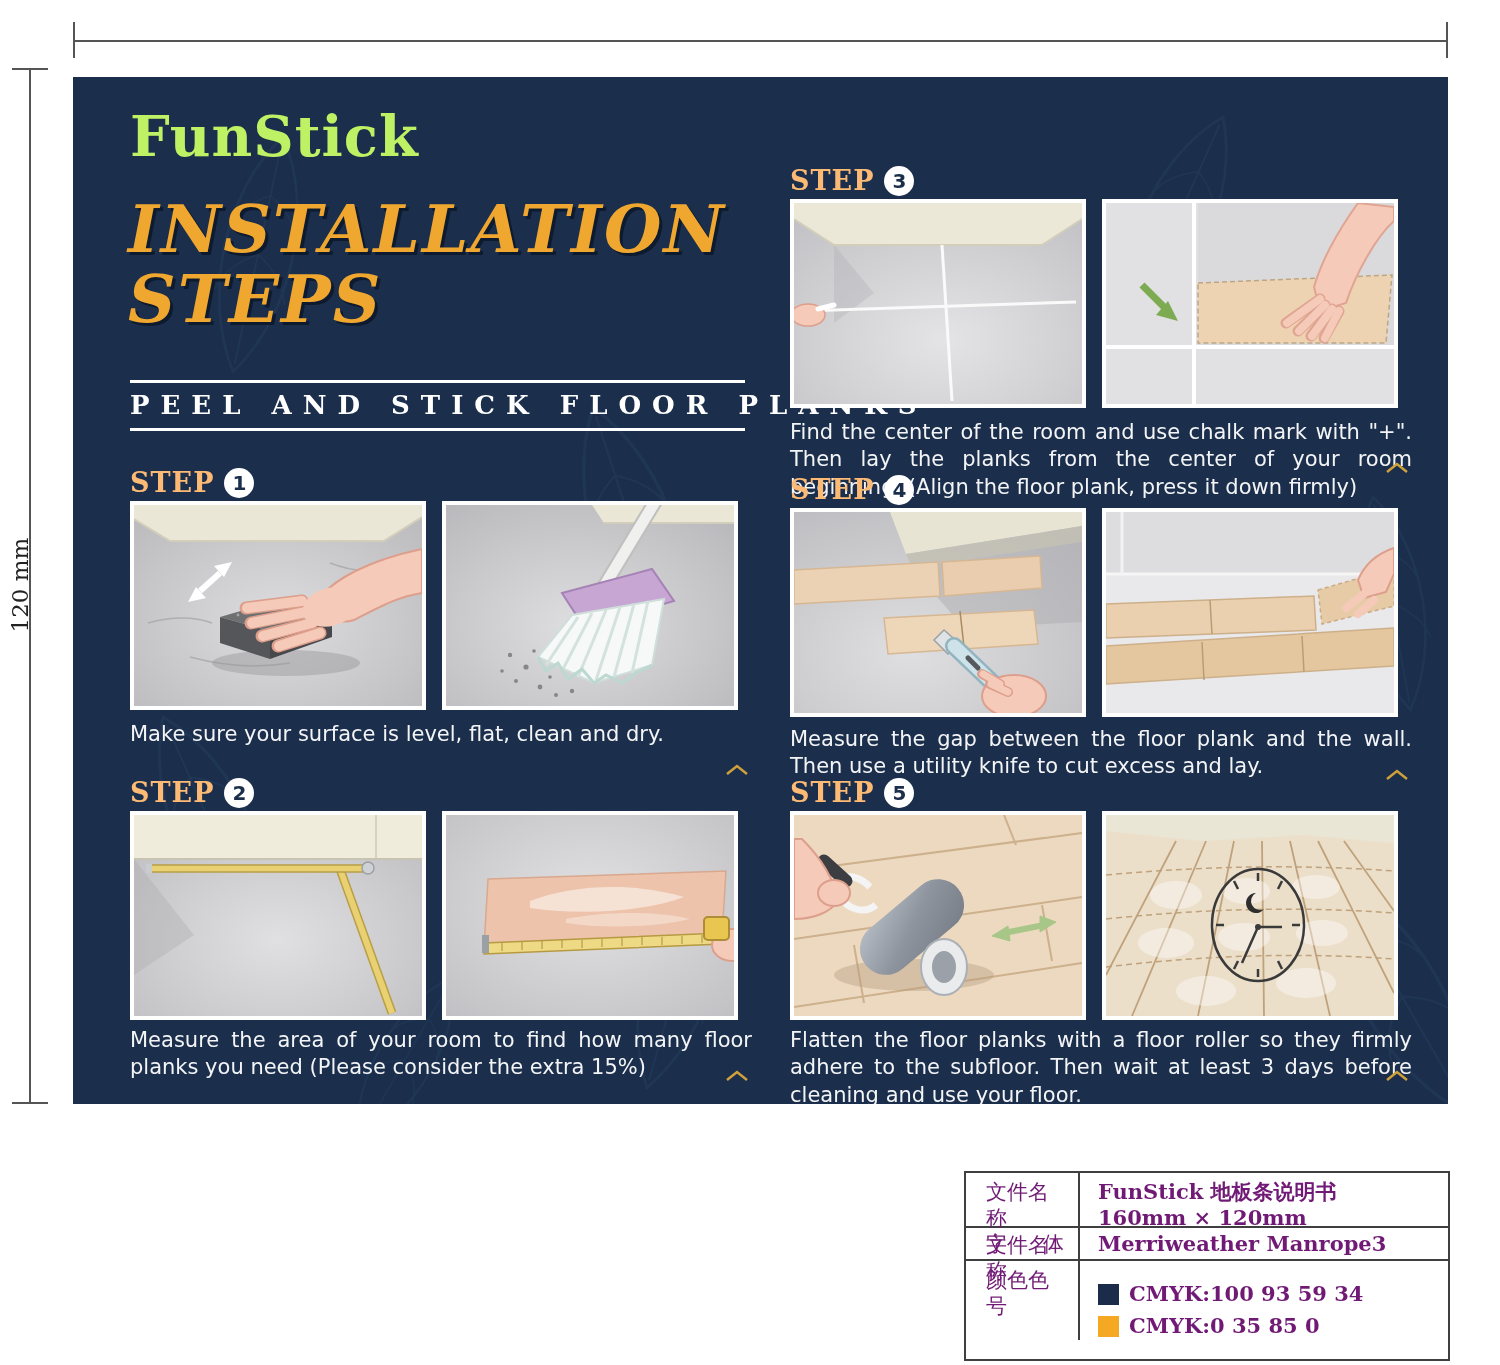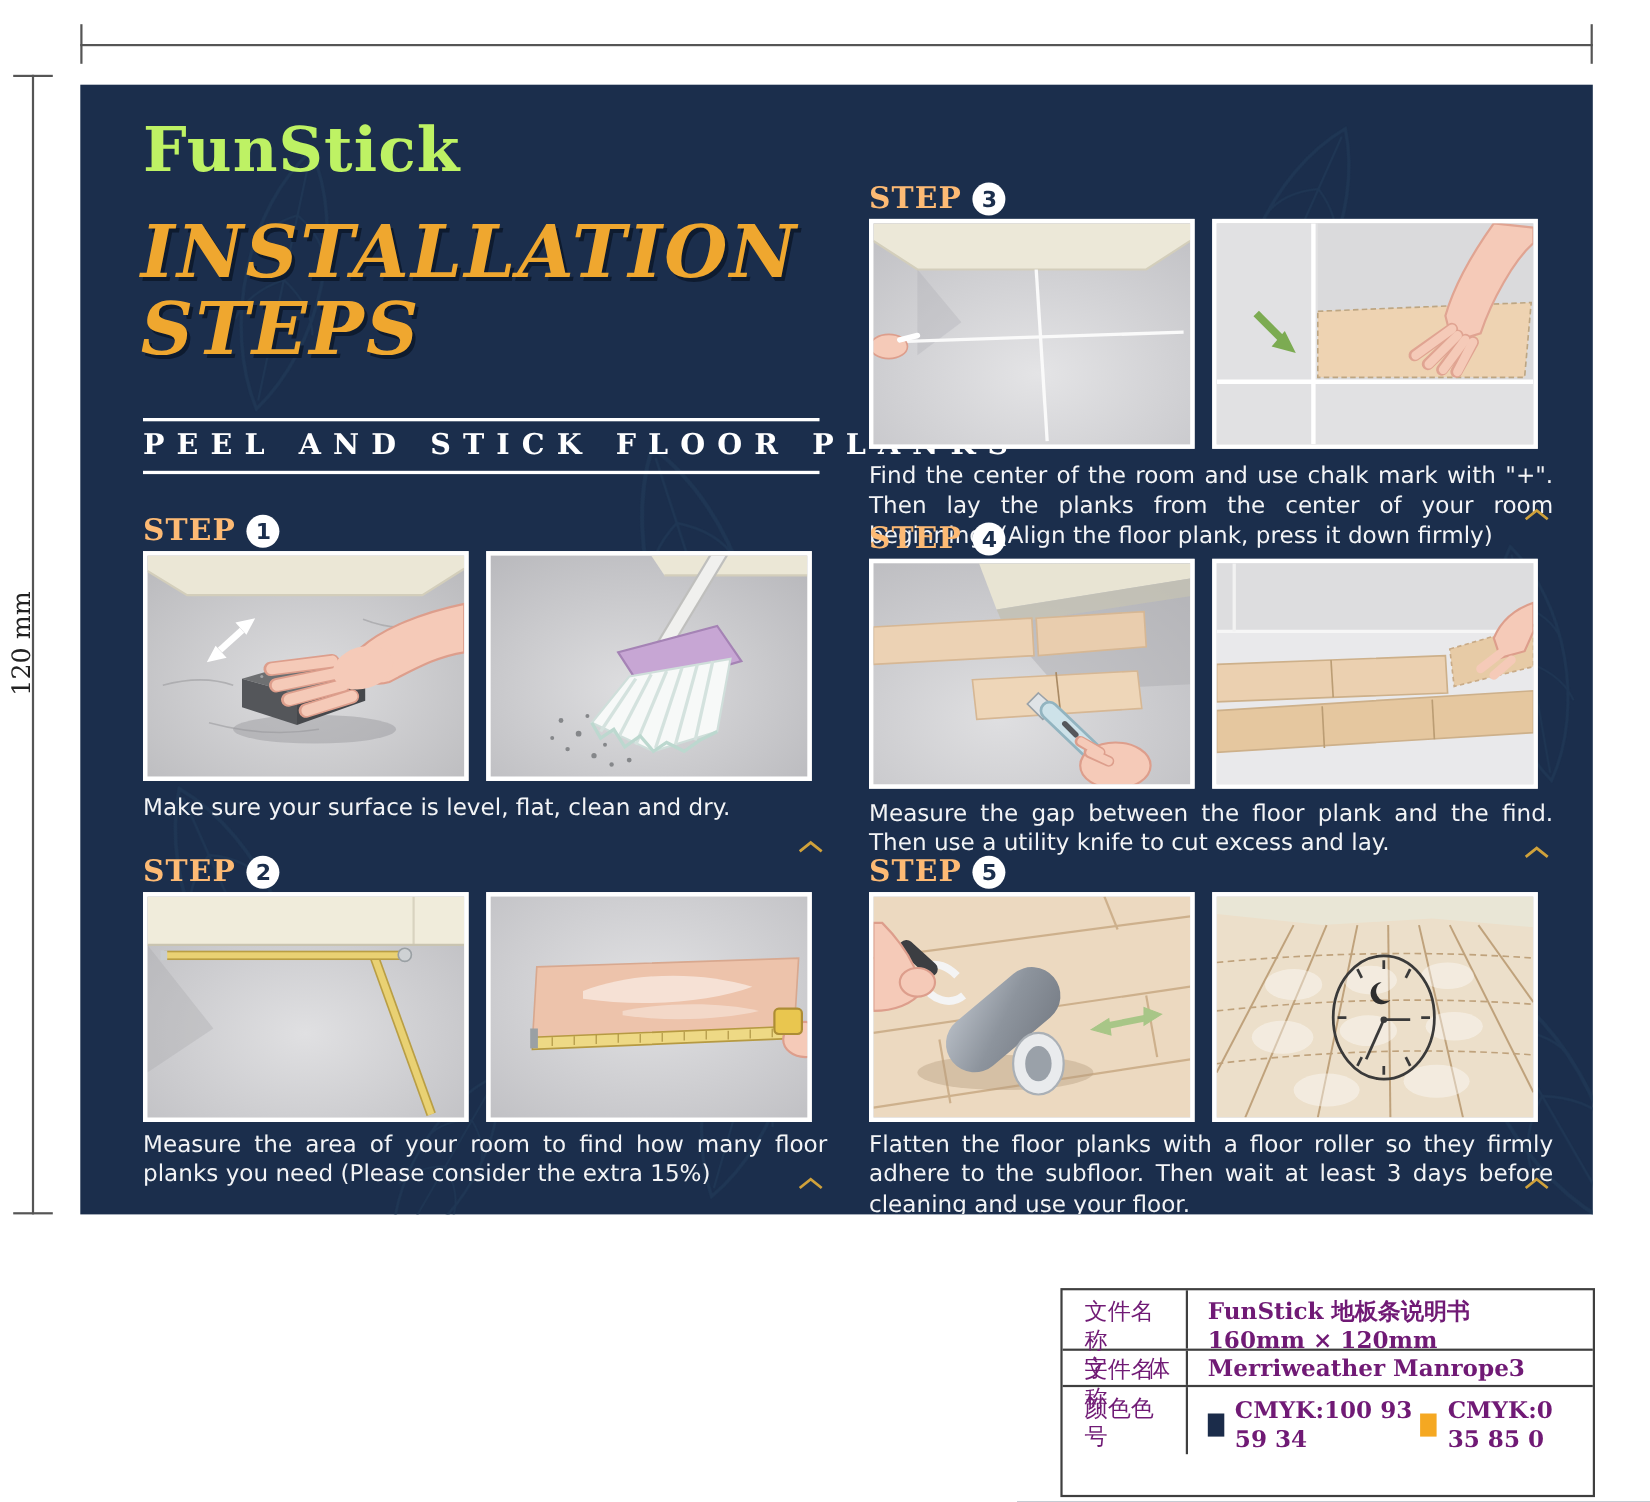--- a/index.html
+++ b/index.html
@@ -58,21 +58,21 @@
   
   .spec { position:absolute; left:964px; top:1171px; width:486px; height:190px;
       border:2px solid #3f3f3f; font-family:"DejaVu Serif", serif; color:#701a75; }
   .spec-row { display:flex; border-bottom:2px solid #3f3f3f; }
   .spec-row:last-child { border-bottom:none; flex:1; }
   .spec-label { width:114px; border-right:2px solid #3f3f3f; padding:6px 14px 0 20px; font-size:21px; line-height:1.25; }
   .spec-value { flex:1; padding:6px 0 0 18px; font-size:21px; line-height:1.25;font-weight:bold; }
   .r1 { height:55px; } .r2 { height:33px; }
   .r2 .spec-label { display:flex; justify-content:space-between; padding-top:3px; }
   .r2 .spec-value { padding-top:3px; }
-  .spec-colors { display:flex; flex-direction:row; gap:6px; padding-top:8px; }
+  .spec-colors { display:flex; flex-direction:column; gap:6px; padding-top:20px; }
   .swatch-line { display:flex; align-items:center; gap:10px; font-size:21px; }
   .swatch { width:21px; height:21px; }
   .swatch-navy { background:#1b2c4a; }
   .swatch-yellow { background:#f5a822; }
 </style>
 </head>
 <body>
 
 <div class="page">
 
@@ -390,21 +390,21 @@
             <path d="M288,36 C270,42 258,54 252,68 L258,86 L280,80 L288,62 Z" fill="#f5cab8" stroke="#dd9e8c" stroke-width="2"></path>
             <g stroke="#f5cab8" stroke-width="8" stroke-linecap="round">
                 <line x1="258" y1="82" x2="240" y2="96"></line>
                 <line x1="268" y1="88" x2="252" y2="102"></line>
               </g>
           </svg>
         </figure>
       </div>
     </div>
     <div class="caption" id="cap4">
-      <span>Measure the gap between the floor plank and the find. Then use a utility knife to cut excess and lay.</span>
+      <span>Measure the gap between the floor plank and the wall. Then use a utility knife to cut excess and lay.</span>
       <svg class="chev" width="26" height="14">
           <polyline points="3,11 13,3 23,11" fill="none" stroke="#cfa13b" stroke-width="2.5"></polyline>
         </svg>
     </div>
 
     <div class="step" id="step5">
       <div class="step-head">
         <span class="step-word">STEP</span>
         <span class="step-num">5</span>
       </div>

